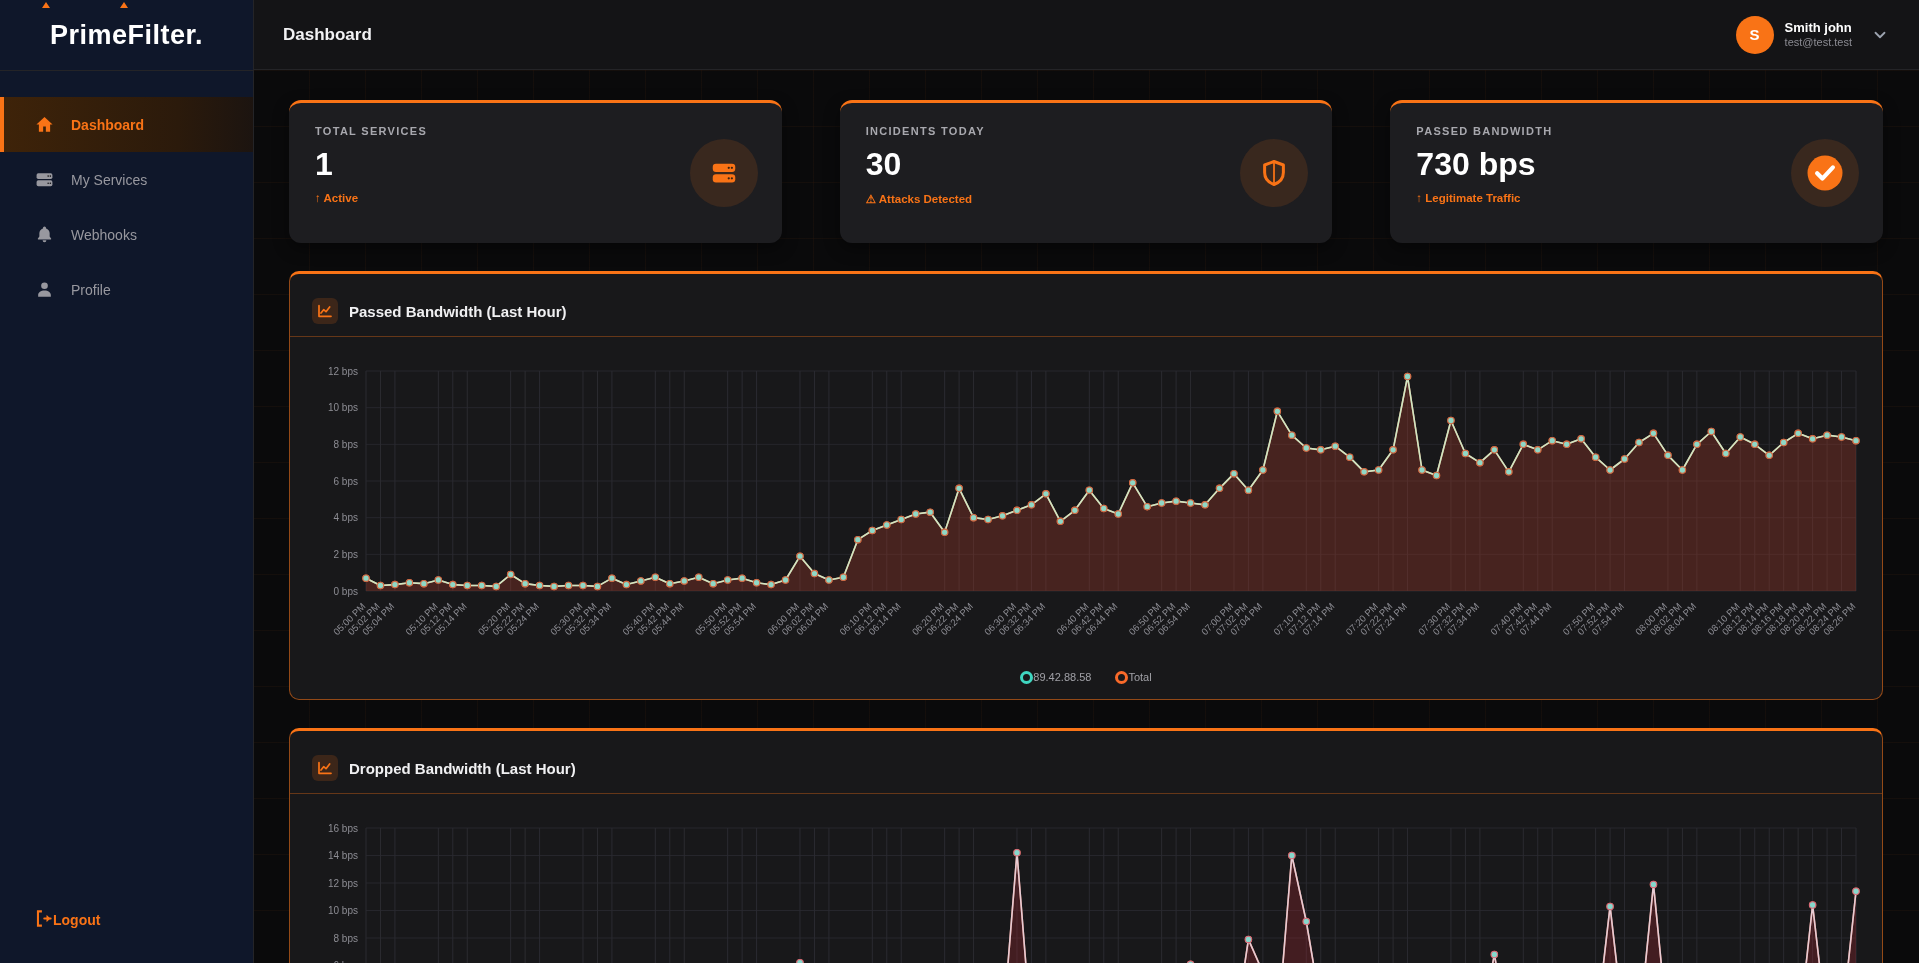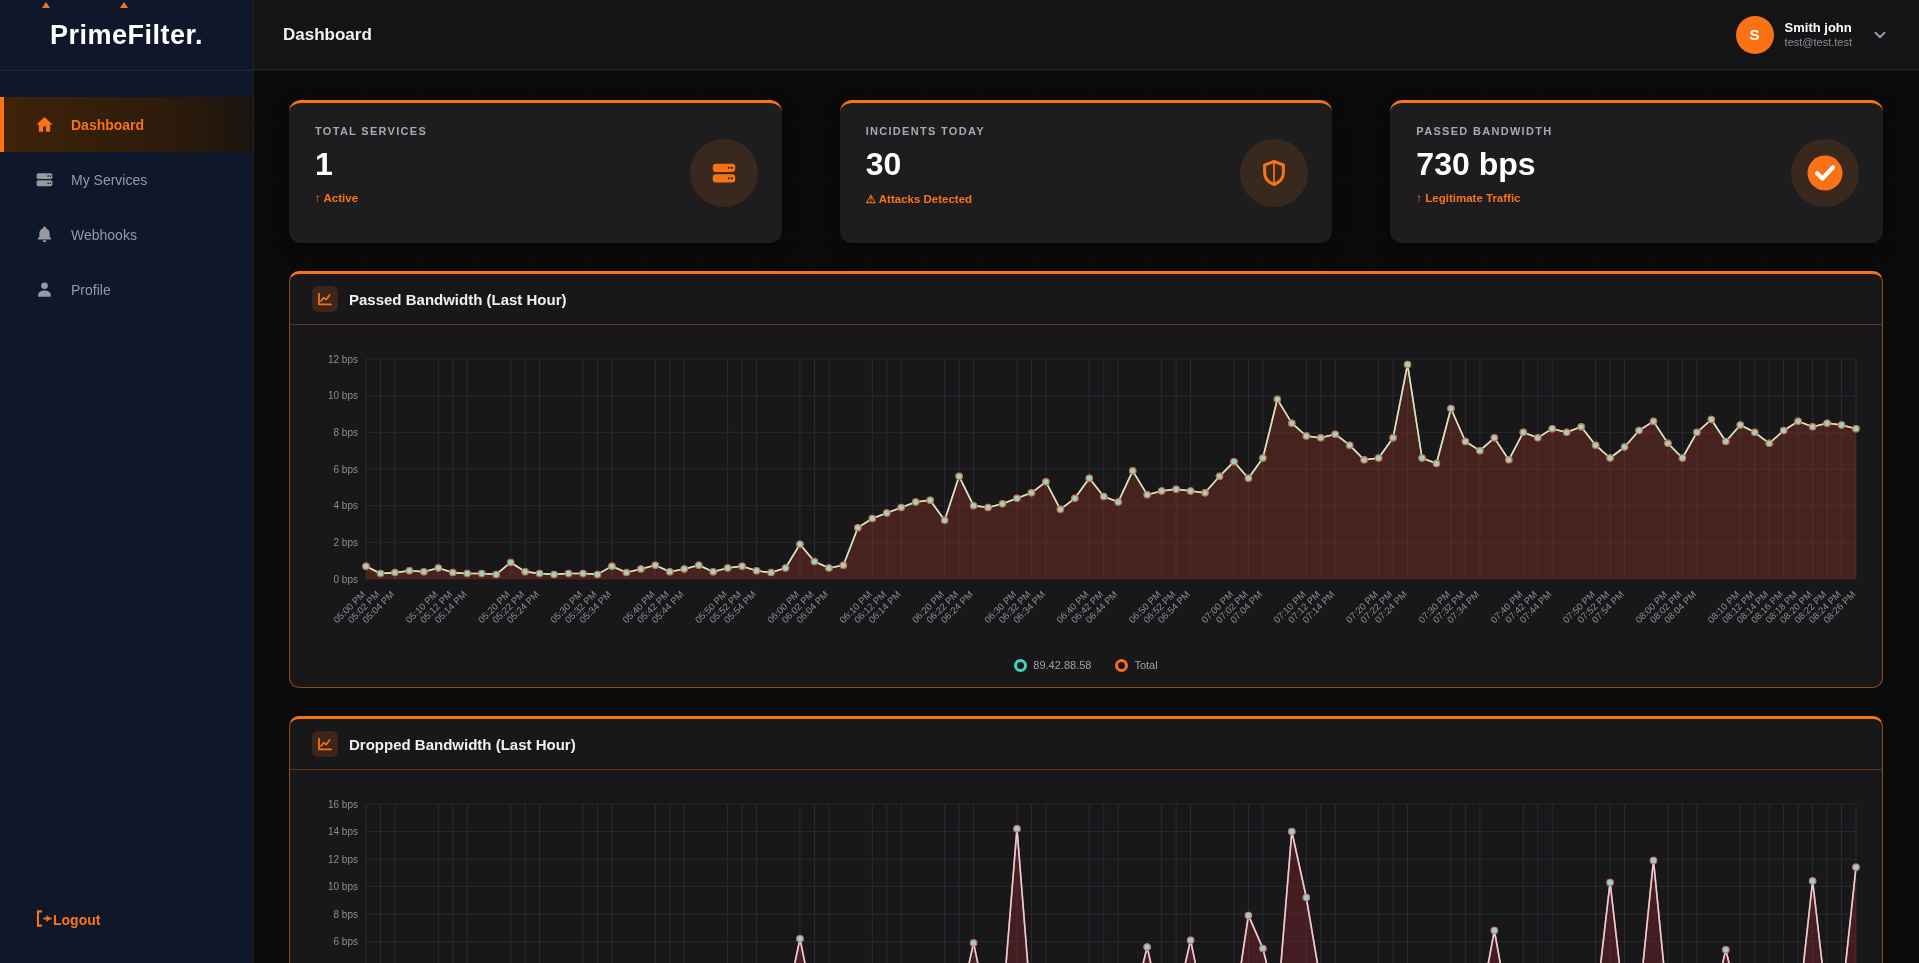--- a/index.html
+++ b/index.html
@@ -48,29 +48,29 @@
     height:143px;padding:22px 26px;box-sizing:border-box;position:relative;
     box-shadow:0 6px 16px rgba(0,0,0,.4);}
   .stat-label{font-size:11px;letter-spacing:1.3px;color:#a8a8ae;font-weight:700;}
   .stat-value{font-size:32px;font-weight:800;color:#ffffff;margin-top:9px;}
   .stat-sub{font-size:11.5px;color:#f97316;margin-top:9px;font-weight:700;}
   .stat-icon-wrap{position:absolute;right:24px;top:50%;transform:translateY(-50%);
     width:68px;height:68px;border-radius:50%;background:rgba(249,115,22,0.13);
     display:flex;align-items:center;justify-content:center;}
   
   .chart-card{margin-top:28px;background:#18181a;border:1px solid rgba(249,115,22,0.55);
-    border-top:3px solid #f97316;border-radius:10px;padding:0 14px 8px;box-sizing:border-box;}
+    border-top:3px solid #f97316;border-radius:10px;padding:12px 14px 8px;box-sizing:border-box;}
   .chart-header{display:flex;align-items:center;gap:11px;height:50px;padding-left:8px;}
   .chart-icon{width:26px;height:26px;border-radius:6px;background:rgba(249,115,22,0.16);
     display:flex;align-items:center;justify-content:center;}
   .chart-title{font-size:15px;font-weight:700;color:#f0f0f2;}
   .chart-divider{height:1px;background:rgba(249,115,22,0.35);margin:0 -14px;}
   .chart-svg{display:block;width:1566px;height:320px;margin-top:6px;}
   .legend{display:flex;justify-content:center;gap:24px;align-items:center;height:28px;}
-  .legend-item{display:flex;align-items:center;gap:6px;font-size:11px;color:#a0a0a6;cursor:pointer;}
+  .legend-item{display:flex;align-items:center;font-size:11px;color:#a0a0a6;cursor:pointer;}
   .legend-swatch{width:13px;height:13px;border-radius:50%;border:3px solid #888;box-sizing:border-box;}
   .legend-swatch.teal{border-color:#3fd6c0;}
   .legend-swatch.orange{border-color:#f96a2a;}
   text{font-family:"Liberation Sans",sans-serif;}
 </style>
 </head>
 <body>
 
 <aside class="sidebar">
   <div class="logo-wrap">

